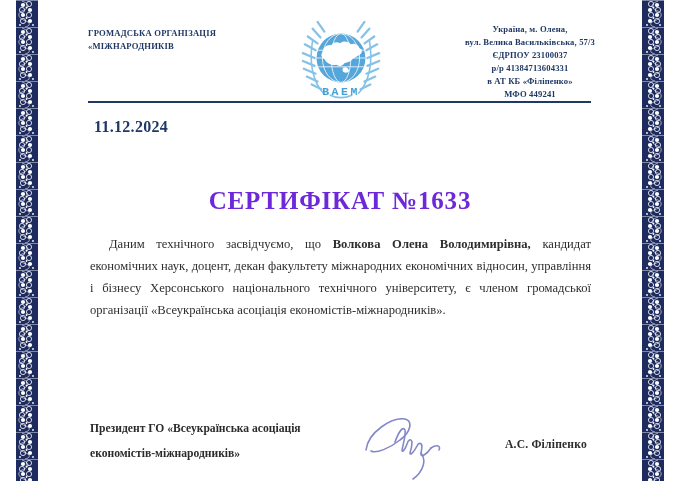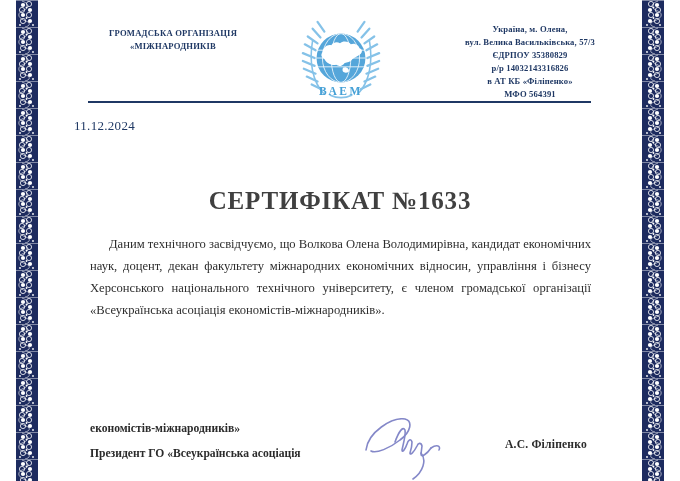--- a/index.html
+++ b/index.html
@@ -9,51 +9,51 @@
     background:#ffffff;
     overflow:hidden;
     font-family:"Liberation Serif", serif;
   }
   .border-strip{position:absolute;top:0;height:481px;width:22px;}
   .border-strip.left{left:16px;}
   .border-strip.right{left:642px;}
 
   .org-block{
     position:absolute;left:88px;top:27px;width:170px;
-    text-align:center;color:#1f3864;font-weight:bold;
+    text-align:left;color:#1f3864;font-weight:bold;
     font-size:8.6px;line-height:12.6px;letter-spacing:.2px;
   }
   .contact-block{
     position:absolute;left:428px;top:23px;width:204px;
     text-align:center;color:#1f3864;font-weight:bold;
     font-size:8.6px;line-height:12.9px;letter-spacing:.15px;
   }
   .emblem{position:absolute;left:299px;top:15px;width:84px;height:88px;}
   .emblem-acronym{
     position:absolute;left:299px;top:85px;width:84px;
     text-align:center;color:#45a0d6;font-weight:bold;
-    font-family:Liberation Serif, serif;
+    font-family:Liberation Mono, monospace;
     font-size:11.5px;letter-spacing:2.5px;
   }
   .divider{position:absolute;left:88px;top:101px;width:503px;height:2px;background:#1f3864;}
   .issue-date{
-    position:absolute;left:74px;top:118px;
-    color:#1f3864;font-weight:normal;font-size:13px;letter-spacing:.3px;
+    position:absolute;left:94px;top:118px;
+    color:#1f3864;font-weight:bold;font-size:16px;letter-spacing:.3px;
   }
   .cert-title{
     position:absolute;left:0;top:187px;width:680px;
-    text-align:center;color:#404040;font-weight:bold;
+    text-align:center;color:#6d28d9;font-weight:bold;
     font-size:25px;letter-spacing:.8px;
   }
   .cert-body{
     position:absolute;left:90px;top:233px;width:501px;
     color:#2e2e2e;font-size:12.6px;line-height:22px;
     text-align:justify;text-indent:19px;margin:0;
   }
-  .cert-body .bold{font-weight:normal;}
+  .cert-body .bold{font-weight:bold;}
   .signer-title{
     position:absolute;left:90px;top:416px;width:270px;
     color:#2b2b2b;font-weight:bold;font-size:11.6px;line-height:25px;
   }
   .signature{position:absolute;left:350px;top:402px;width:114px;height:79px;}
   .signer-name{
     position:absolute;left:505px;top:438px;
     color:#2b2b2b;font-weight:bold;font-size:11.6px;letter-spacing:.2px;
   }
 </style>
@@ -154,37 +154,37 @@
 
       <path clip-path="url(#globeClip)" fill="#ffffff" d="M23,38 C24,33 28,30 32,31 C34,28 38,27 41,29 C44,26 50,27 52,30 C56,28 60,31 61,34 C64,35 64,38 62,40 C58,43 54,44 52,47 C49,49 46,48 45,50 C43,52 40,53 37,51 C32,52 27,49 25,45 C22,43 21,41 23,38 Z
            M44,54 C47,52 51,55 50,58 C47,60 42,59 44,54 Z"></path>
     </g>
   </svg>
   <div class="emblem-acronym">ВАЕМ</div>
 
   <div class="contact-block">
     <div>Україна, м. Олена,</div>
     <div>вул. Велика Васильківська, 57/3</div>
-    <div>ЄДРПОУ 35380829</div>
-    <div>р/р 14032143316826</div>
+    <div>ЄДРПОУ 23100037</div>
+    <div>р/р 41384713604331</div>
     <div>в АТ КБ «Філіпенко»</div>
-    <div>МФО 564391</div>
+    <div>МФО 449241</div>
   </div>
 
   <div class="divider"></div>
 
   <div class="issue-date">11.12.2024</div>
 
   <div class="cert-title">СЕРТИФІКАТ №1633</div>
 
   <p class="cert-body"><span>Даним технічного засвідчуємо, що </span><span class="bold">Волкова Олена Володимирівна,</span><span> кандидат економічних наук, доцент, декан факультету міжнародних економічних відносин, управління і бізнесу Херсонського національного технічного університету, є членом громадської організації «Всеукраїнська асоціація економістів-міжнародників».</span></p>
 
   <div class="signer-title">
+    <div>Президент ГО «Всеукраїнська асоціація</div>
     <div>економістів-міжнародників»</div>
-    <div>Президент ГО «Всеукраїнська асоціація</div>
   </div>
 
   <svg class="signature" viewBox="0 0 114 79" xmlns="http://www.w3.org/2000/svg" aria-hidden="true">
     <g stroke="#7e82c6" stroke-width="1.6" fill="none" stroke-linecap="round" stroke-linejoin="round" opacity="0.95">
       <path d="M16,48 C18,30 42,15 55,17 C63,19 61,30 50,38 C40,46 26,52 21,49"></path>
       <path d="M45,40 C49,29 53,24 55,28 C56,33 53,43 52,48 C52,51 55,48 57,42 C58,38 61,36 62,40 C62,44 61,48 60,51 C60,54 64,50 67,44 C68,41 71,40 72,44 L71,52 C71,56 77,52 81,46"></path>
       <path d="M71,51 C77,58 73,70 63,77"></path>
       <path d="M81,46 C87,42 91,44 89,48"></path>
     </g>
   </svg>

